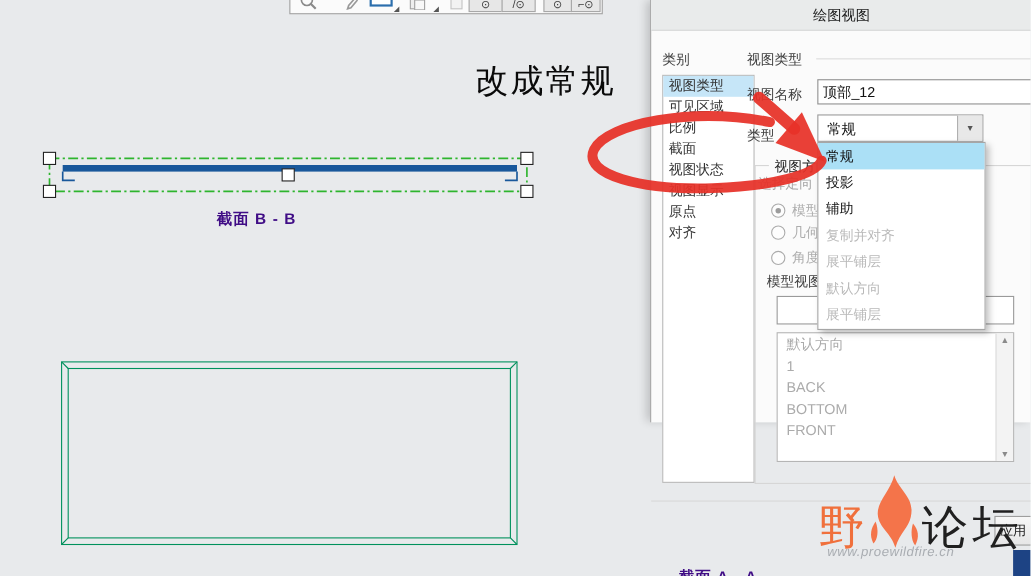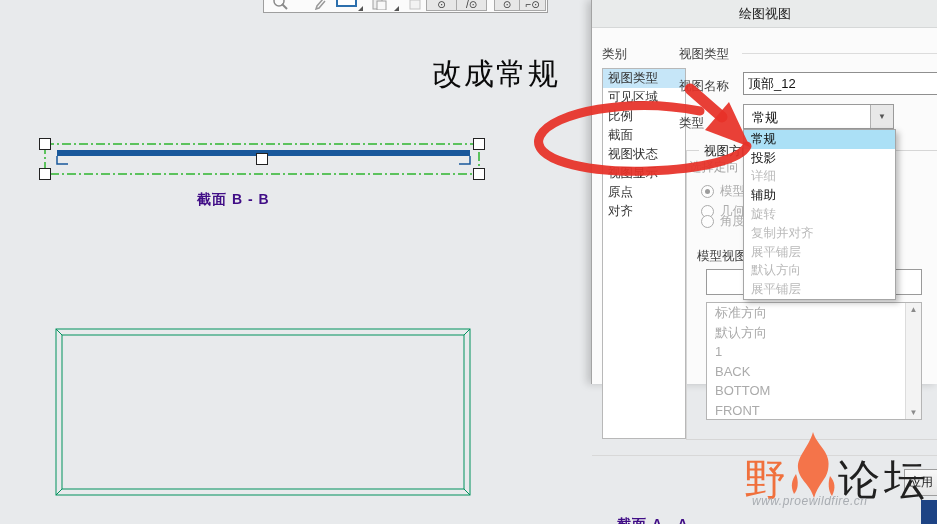--- a/index.html
+++ b/index.html
@@ -169,53 +169,50 @@
       <span class="gray-txt" style="left:2px;top:8px">选择定向</span>
 
       <div class="radio-row" style="left:14px;top:32px">
         <span class="radio checked"></span>
         <span>模型</span>
       </div>
       <div class="radio-row" style="left:14px;top:52px">
         <span class="radio"></span>
         <span>几何</span>
       </div>
-      <div class="radio-row" style="left:14px;top:62px">
+      <div class="radio-row" style="left:14px;top:75px">
         <span class="radio"></span>
         <span>角度</span>
       </div>
 
       <div class="lbl" style="left:10px;top:97px">模型视图</div>
       <input class="mv-input" value="" style="">
 
       <div class="mv-list">
-        <div class="mv-item">标准方向</div>
         <div class="mv-item">默认方向</div>
         <div class="mv-item">1</div>
         <div class="mv-item">BACK</div>
         <div class="mv-item">BOTTOM</div>
         <div class="mv-item">FRONT</div>
         <div class="scrollbar">
           <span class="up">▲</span>
           <span class="down">▼</span>
         </div>
       </div>
     </div>
 
     <div class="sep"></div>
     <div class="apply-btn">
       <span>应用</span>
     </div>
 
     <div class="popup">
       <div class="pop-item selected">常规</div>
       <div class="pop-item">投影</div>
-      <div class="pop-item disabled">详细</div>
       <div class="pop-item">辅助</div>
-      <div class="pop-item disabled">旋转</div>
       <div class="pop-item disabled">复制并对齐</div>
       <div class="pop-item disabled">展平铺层</div>
       <div class="pop-item disabled">默认方向</div>
       <div class="pop-item disabled">展平铺层</div>
     </div>
   </div>
 
   <div class="wm wm-orange">野</div>
   <svg class="wm" style="left:786px;top:430px" width="54" height="70">
     <path d="M27 2 C31 16 46 22 42 40 C40 50 32 54 28 68 C24 54 13 50 12 38 C11 26 23 17 27 2 Z" fill="#f4744a"></path>

